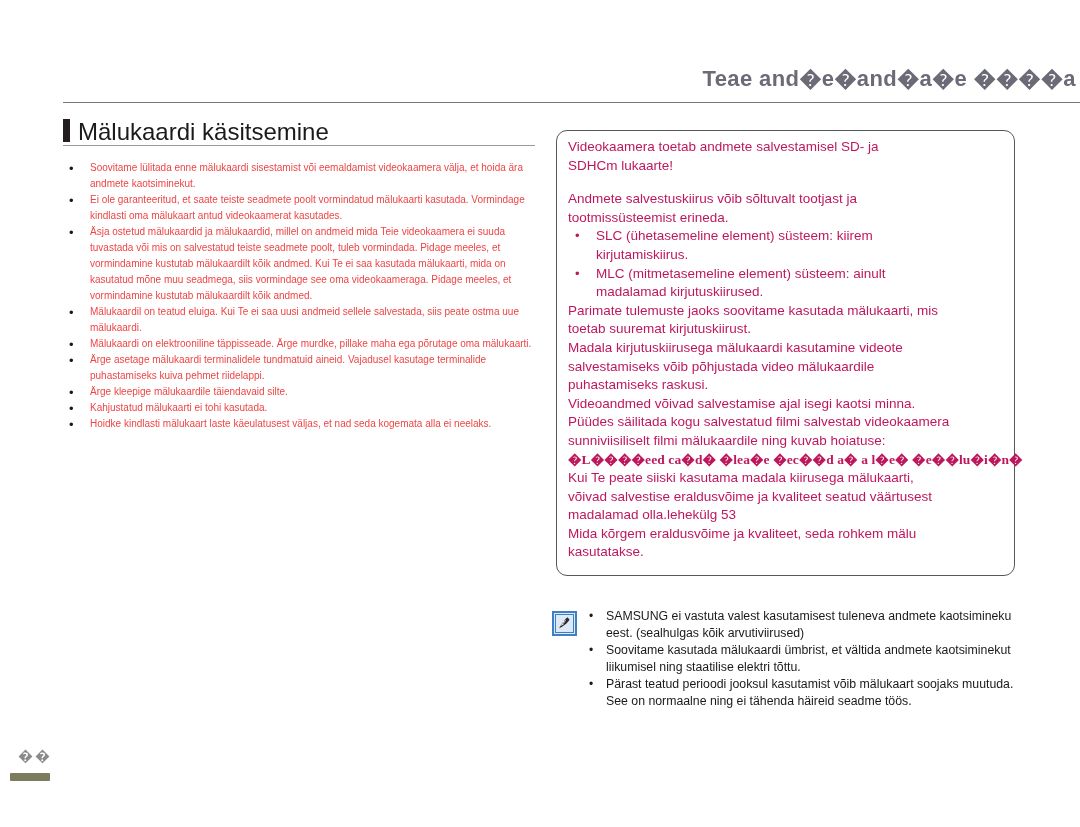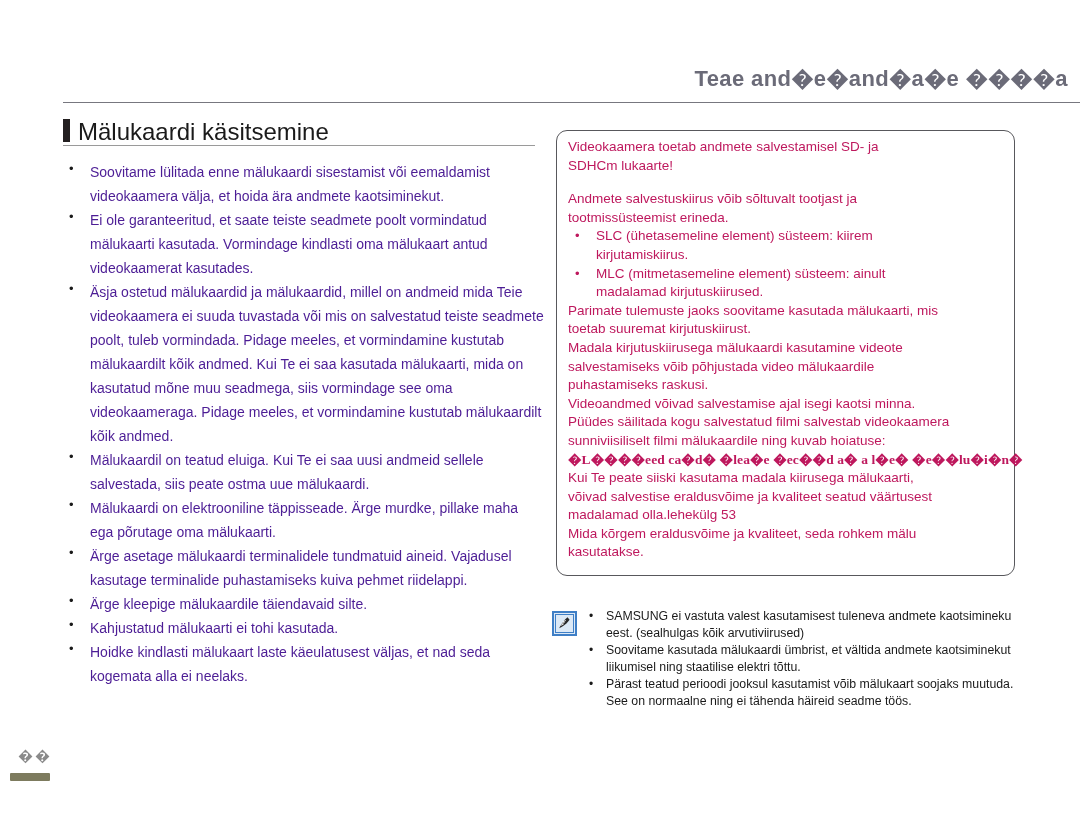--- a/index.html
+++ b/index.html
@@ -19,21 +19,21 @@
   
   .header-wrap {
     position: absolute;
     left: 0;
     top: 62px;
     width: 1080px;
     height: 52px;
   }
   .header-title {
     position: absolute;
-    right: 12px;
+    right: 4px;
     top: 0px;
     font-size: 22px;
     font-weight: bold;
     color: #6b6b78;
     letter-spacing: 0.4px;
     white-space: nowrap;
     text-align: right;
   }
   .header-rule {
     position: absolute;
@@ -82,23 +82,23 @@
   .left-col {
     position: absolute;
     left: 63px;
     top: 160px;
     width: 482px;
   }
   .bullet-row {
     display: block;
     position: relative;
     padding-left: 27px;
-    font-size: 14px;
-    line-height: 24px;
-    color: #4c1d95;
+    font-size: 10px;
+    line-height: 16px;
+    color: #ef4444;
   }
   .bullet-row::before {
     content: "\2022";
     position: absolute;
     left: 6px;
     top: 0px;
     font-size: 13px;
     line-height: 18.3px;
     color: #1a1a1a;
   }

